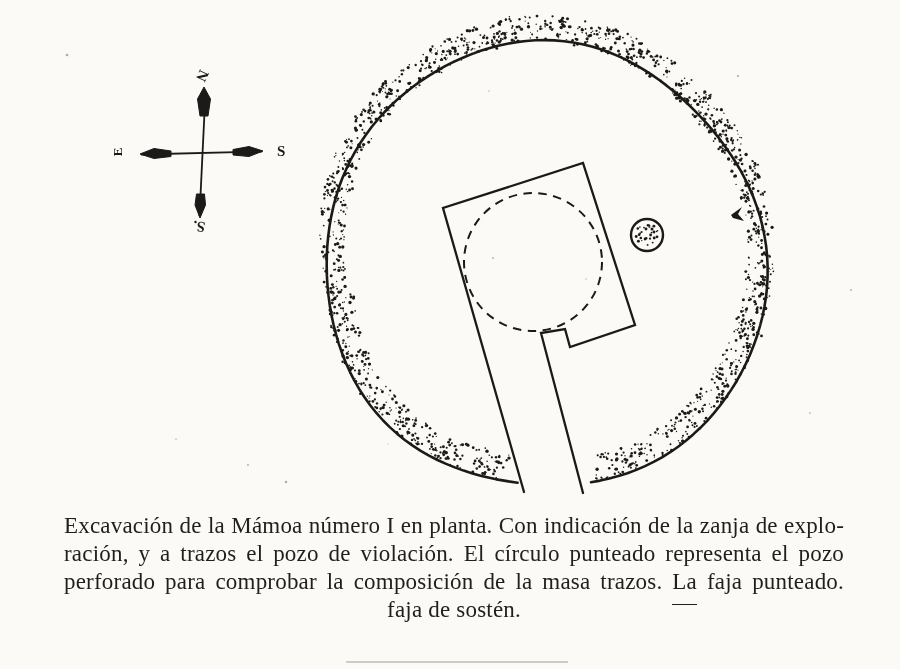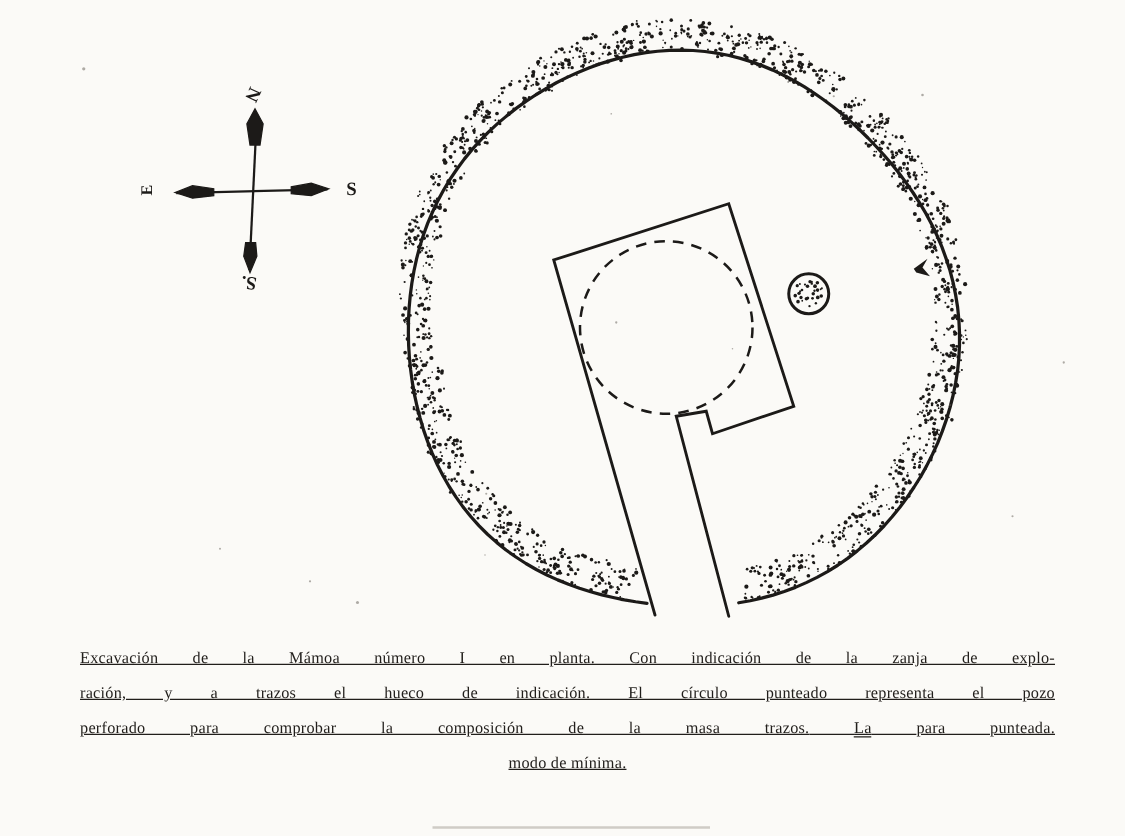--- a/index.html
+++ b/index.html
@@ -8,36 +8,35 @@
     width:900px;height:669px;
     background:#fbfaf7;
     overflow:hidden;
     font-family:"Liberation Serif", serif;
     color:#1c1a18;
   }
   svg{position:absolute;left:0;top:0;}
   .caption{
     position:absolute;
     left:64px; top:512px; width:780px;
-    font-size:13px;
+    font-size:23px;
     line-height:28px;
     letter-spacing:0.2px;
     color:#211e1b;
-    text-decoration:underline;
   }
   .cap-line{
     text-align:justify;
     text-align-last:justify;
     white-space:nowrap;
   }
   .cap-line.center{
     text-align:center;
     text-align-last:center;
   }
-  .ul{ border-bottom:1.6px solid #211e1b; padding-bottom:0px; }
+  .ul{ border-bottom:1.6px solid #211e1b; padding-bottom:10px; }
   .scan-line{
     position:absolute; left:346px; top:661px; width:222px; height:2px;
     background:#cfccc6;
   }
 </style>
 </head>
 <body>
 
 <div class="page">
 
@@ -1801,19 +1800,19 @@
         <circle cx="493" cy="258" r="0.91"></circle>
         <circle cx="176" cy="439" r="0.81"></circle>
         <circle cx="667" cy="77" r="0.88"></circle>
         <circle cx="810" cy="413" r="0.86"></circle>
         <circle cx="489" cy="91" r="0.67"></circle>
       </g>
   </svg>
 
   <div class="caption">
     <div class="cap-line"><span>Excavación de la Mámoa número I en planta. Con indicación de la zanja de explo-</span></div>
-    <div class="cap-line"><span>ración, y a trazos el hueco de indicación. El círculo punteado representa el pozo</span></div>
-    <div class="cap-line"><span>perforado para comprobar la composición de la masa trazos.</span> <span class="ul">La</span> <span>para punteada.</span></div>
-    <div class="cap-line center"><span>modo de mínima.</span></div>
+    <div class="cap-line"><span>ración, y a trazos el pozo de violación. El círculo punteado representa el pozo</span></div>
+    <div class="cap-line"><span>perforado para comprobar la composición de la masa trazos.</span> <span class="ul">La</span> <span>faja punteado.</span></div>
+    <div class="cap-line center"><span>faja de sostén.</span></div>
   </div>
 
   <div class="scan-line"></div>
 </div>
 
 </body></html>

